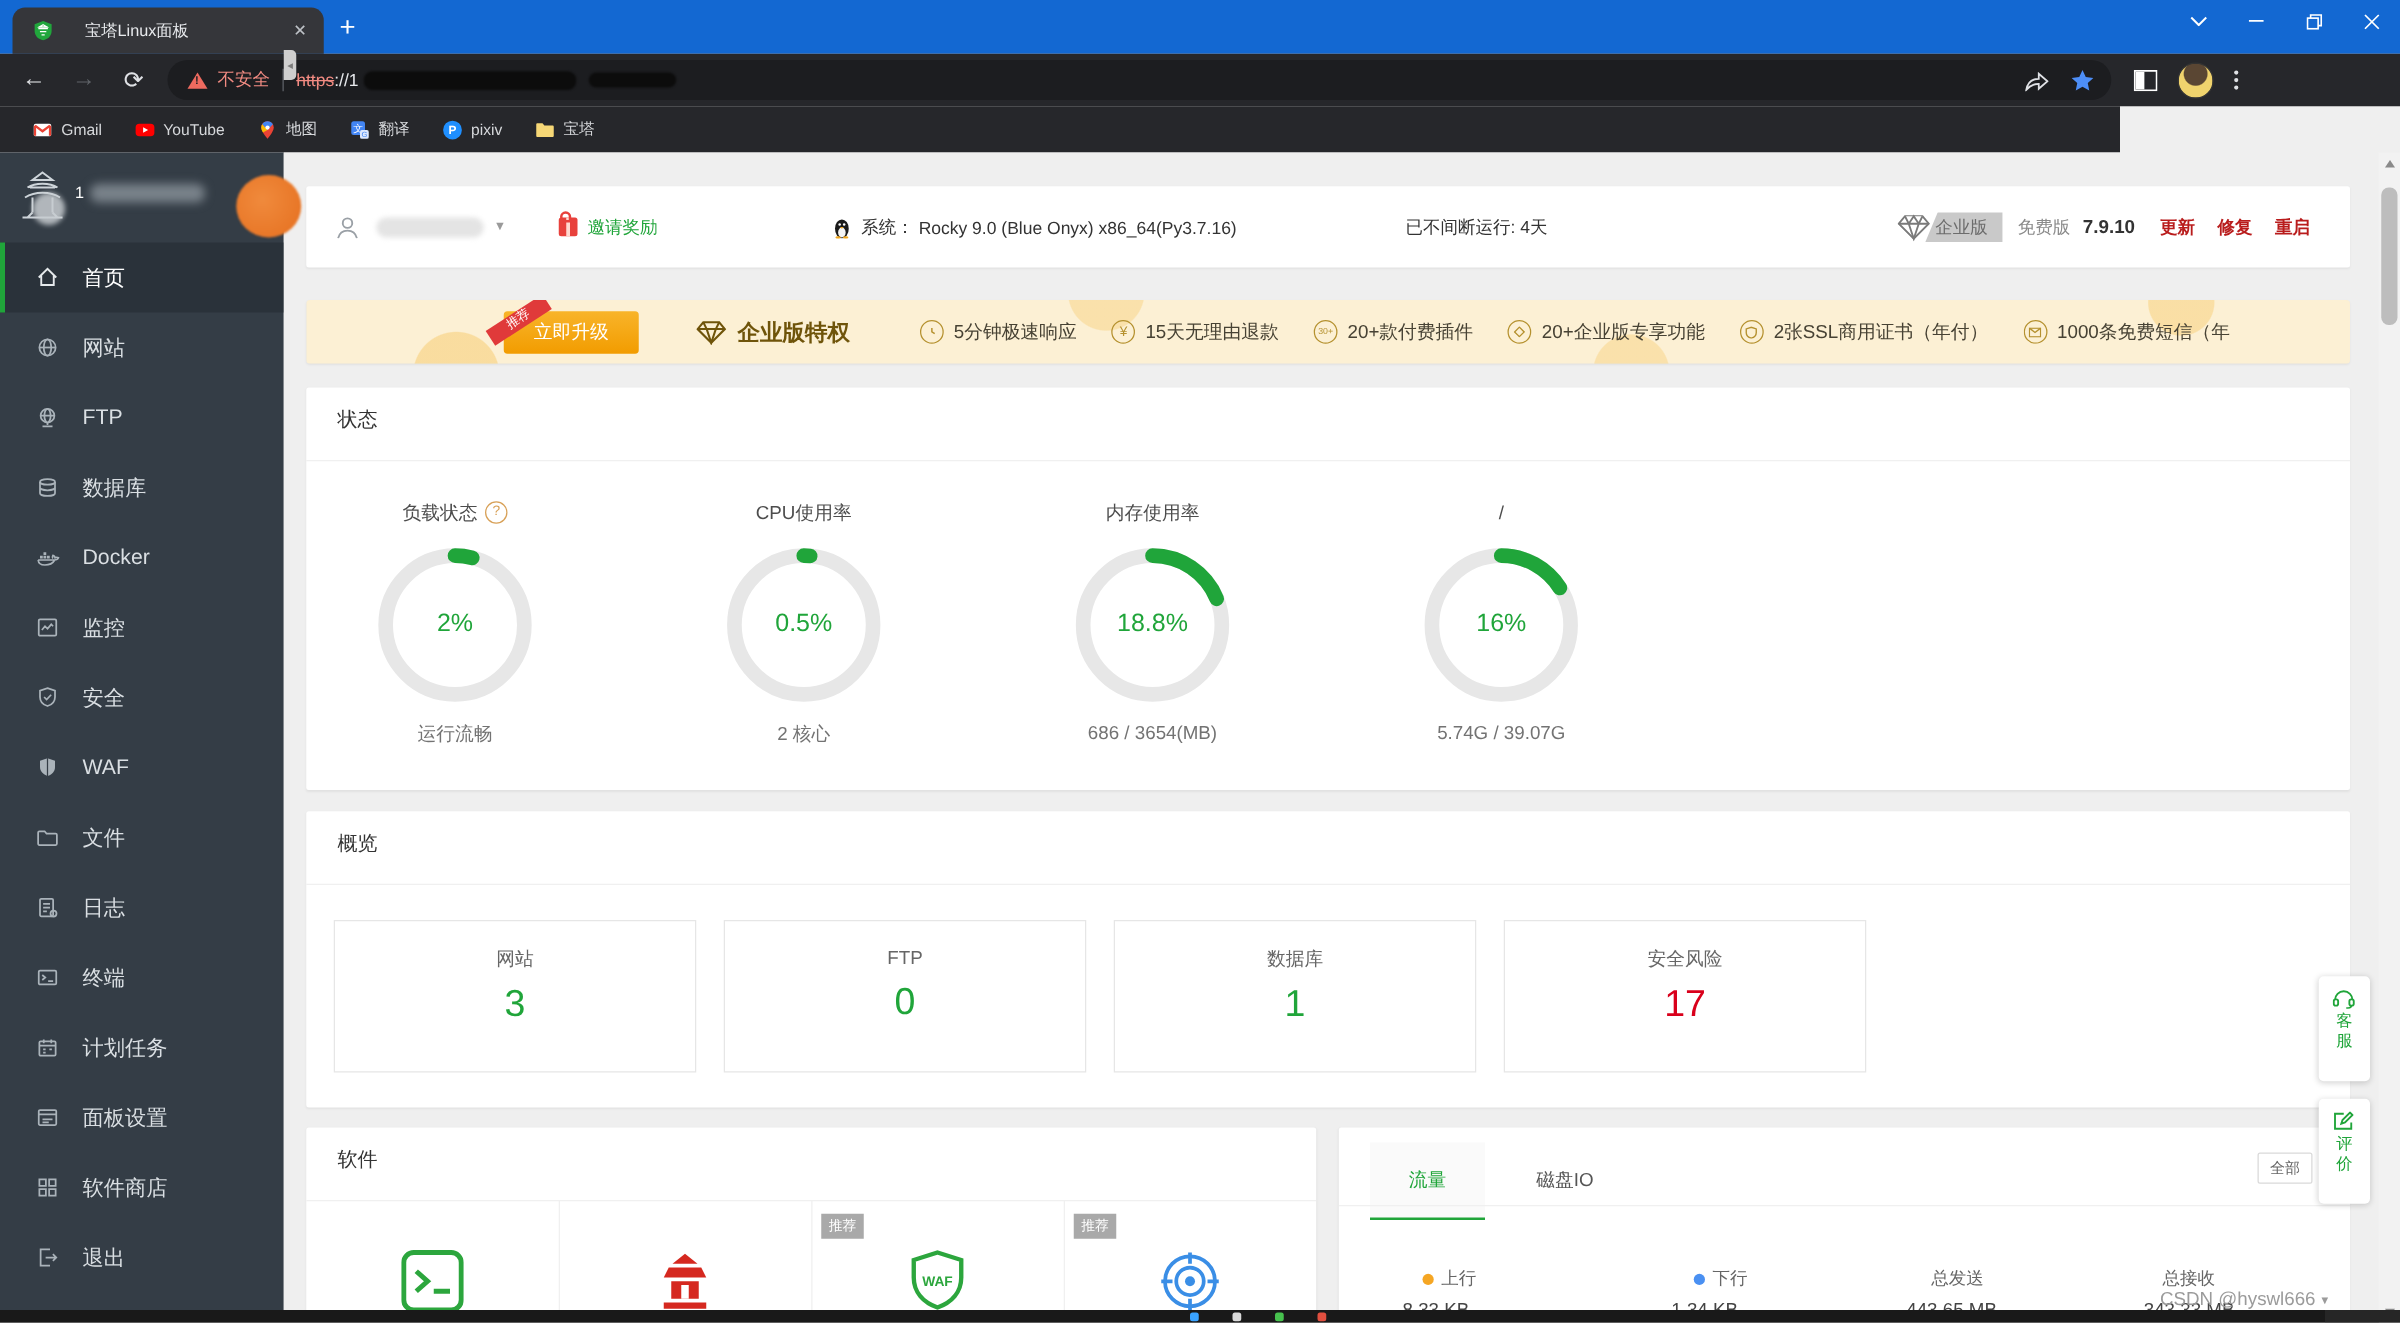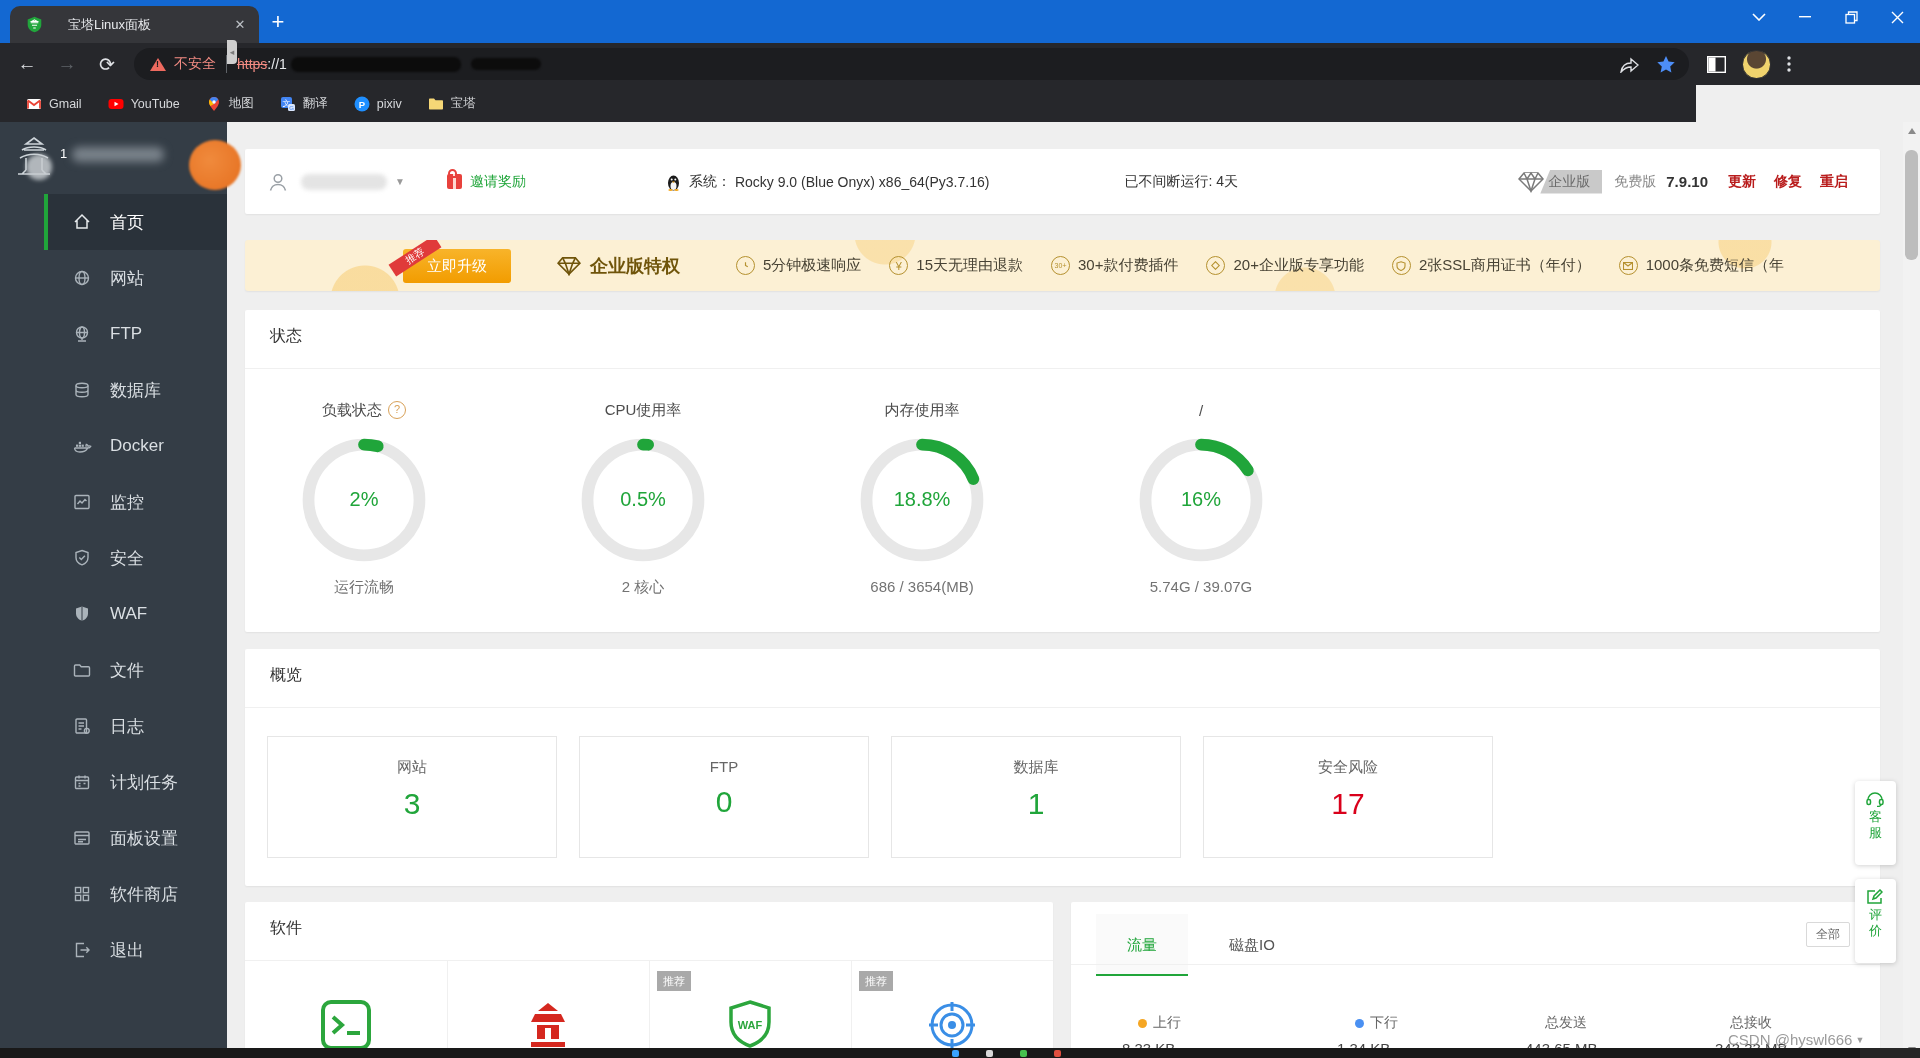--- a/index.html
+++ b/index.html
@@ -30,21 +30,21 @@
   .bmic{width:16px;height:16px;display:inline-block;}
   
   #sidebar{left:0;top:122px;width:227px;height:926px;background:#343d46;}
   .logo-row{position:relative;height:72px;}
   .pagoda{position:absolute;left:14px;top:14px;}
   .logoblob{position:absolute;left:26px;top:32px;width:26px;height:26px;border-radius:50%;background:#c7ccd0;filter:blur(2px);opacity:.85;}
   .lg1{position:absolute;left:60px;top:24px;color:#fff;font-size:13px;}
   .lgblur{position:absolute;left:72px;top:25px;width:92px;height:15px;border-radius:7px;background:#79828a;filter:blur(4px);}
   .orangeblob{position:absolute;left:189px;top:18px;width:52px;height:50px;border-radius:50%;background:radial-gradient(circle at 40% 40%,#f08a3c,#e56f1f);filter:blur(1px);z-index:5;}
   .collapse{position:absolute;left:227px;top:40px;width:10px;height:24px;background:#cfcfcf;border-radius:0 4px 4px 0;z-index:4;color:#7c7c7c;font-size:9px;line-height:24px;text-align:center;}
-  .menu{margin-top:0;margin-left:44px;}
+  .menu{margin-top:0;}
   .mi{position:relative;height:56px;display:flex;align-items:center;color:#dadfe3;font-size:17px;cursor:pointer;}
   .mi svg{margin-left:28px;margin-right:18px;flex:none;}
   .mi.active{background:#2a323a;color:#fff;}
   .mi.active:before{content:"";position:absolute;left:0;top:0;bottom:0;width:4px;background:#20a53a;}
   
   #main{left:227px;top:122px;width:1676px;height:926px;background:#efefef;overflow:hidden;}
   .card{position:absolute;background:#fff;border-radius:2px;box-shadow:0 1px 2px rgba(0,0,0,.06);}
   .ctitle{position:absolute;left:25px;top:16px;font-size:16px;color:#333;font-weight:500;}
   .cdiv{position:absolute;left:0;right:0;top:58px;height:1px;background:#f0f0f0;}
   
@@ -342,20 +342,29 @@
               <rect x="4" y="3" width="10.5" height="14" rx="1"></rect>
               <path d="M6.5 7h5.5M6.5 10h5.5M6.5 13h3"></path>
               <circle cx="14.8" cy="14.8" r="2.4"></circle>
             </g>
           </svg>
           <span>日志</span>
         </div>
       <div class="mi">
           <svg width="20" height="20" viewBox="0 0 20 20">
             <g stroke="#aab3ba" stroke-width="1.4" fill="none">
+              <rect x="3" y="4.5" width="14" height="11" rx="1"></rect>
+              <path d="M5.8 8l2.4 2-2.4 2M10.5 12.8h4"></path>
+            </g>
+          </svg>
+          <span>终端</span>
+        </div>
+      <div class="mi">
+          <svg width="20" height="20" viewBox="0 0 20 20">
+            <g stroke="#aab3ba" stroke-width="1.4" fill="none">
               <rect x="3.5" y="5" width="13" height="11.5" rx="1"></rect>
               <path d="M3.5 8.5h13M7 3.5v3M13 3.5v3M6.5 11.5h2M11.5 11.5h2M6.5 14h2"></path>
             </g>
           </svg>
           <span>计划任务</span>
         </div>
       <div class="mi">
           <svg width="20" height="20" viewBox="0 0 20 20">
             <g stroke="#aab3ba" stroke-width="1.4" fill="none">
               <rect x="3" y="4" width="14" height="12" rx="1"></rect>
@@ -449,21 +458,21 @@
             </svg>
           </span>
         <span>5分钟极速响应</span>
       </div>
       <div class="feat" style="margin-left:28px;">
         <span class="fico" style="font-size:11px;">¥</span>
         <span>15天无理由退款</span>
       </div>
       <div class="feat" style="margin-left:28px;">
         <span class="fico" style="font-size:7px;">30+</span>
-        <span>30+款付费插件</span>
+        <span>20+款付费插件</span>
       </div>
       <div class="feat" style="margin-left:28px;">
         <span class="fico">
             <svg width="9" height="9" viewBox="0 0 10 10">
               <rect x="2" y="2" width="6" height="6" transform="rotate(45 5 5)" stroke="#b5912f" stroke-width="1.2" fill="none"></rect>
             </svg>
           </span>
         <span>20+企业版专享功能</span>
       </div>
       <div class="feat" style="margin-left:28px;">

